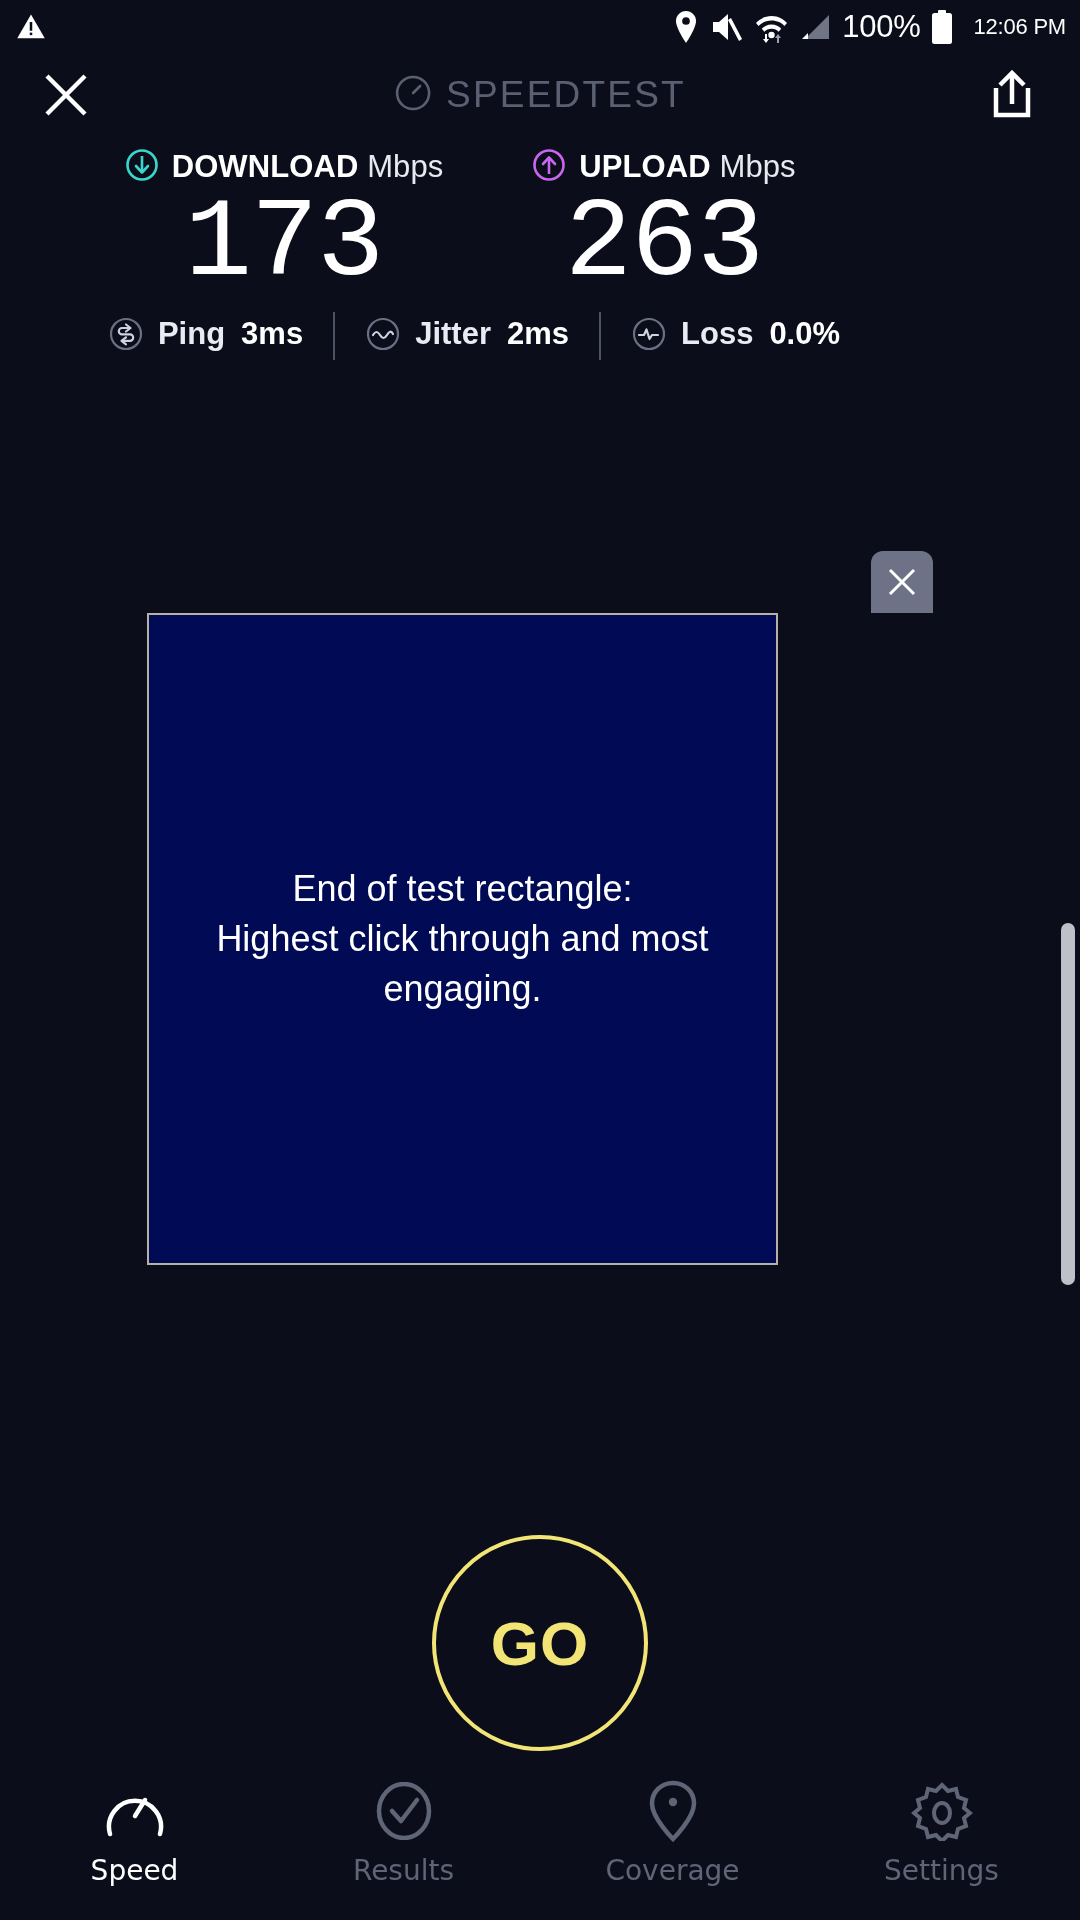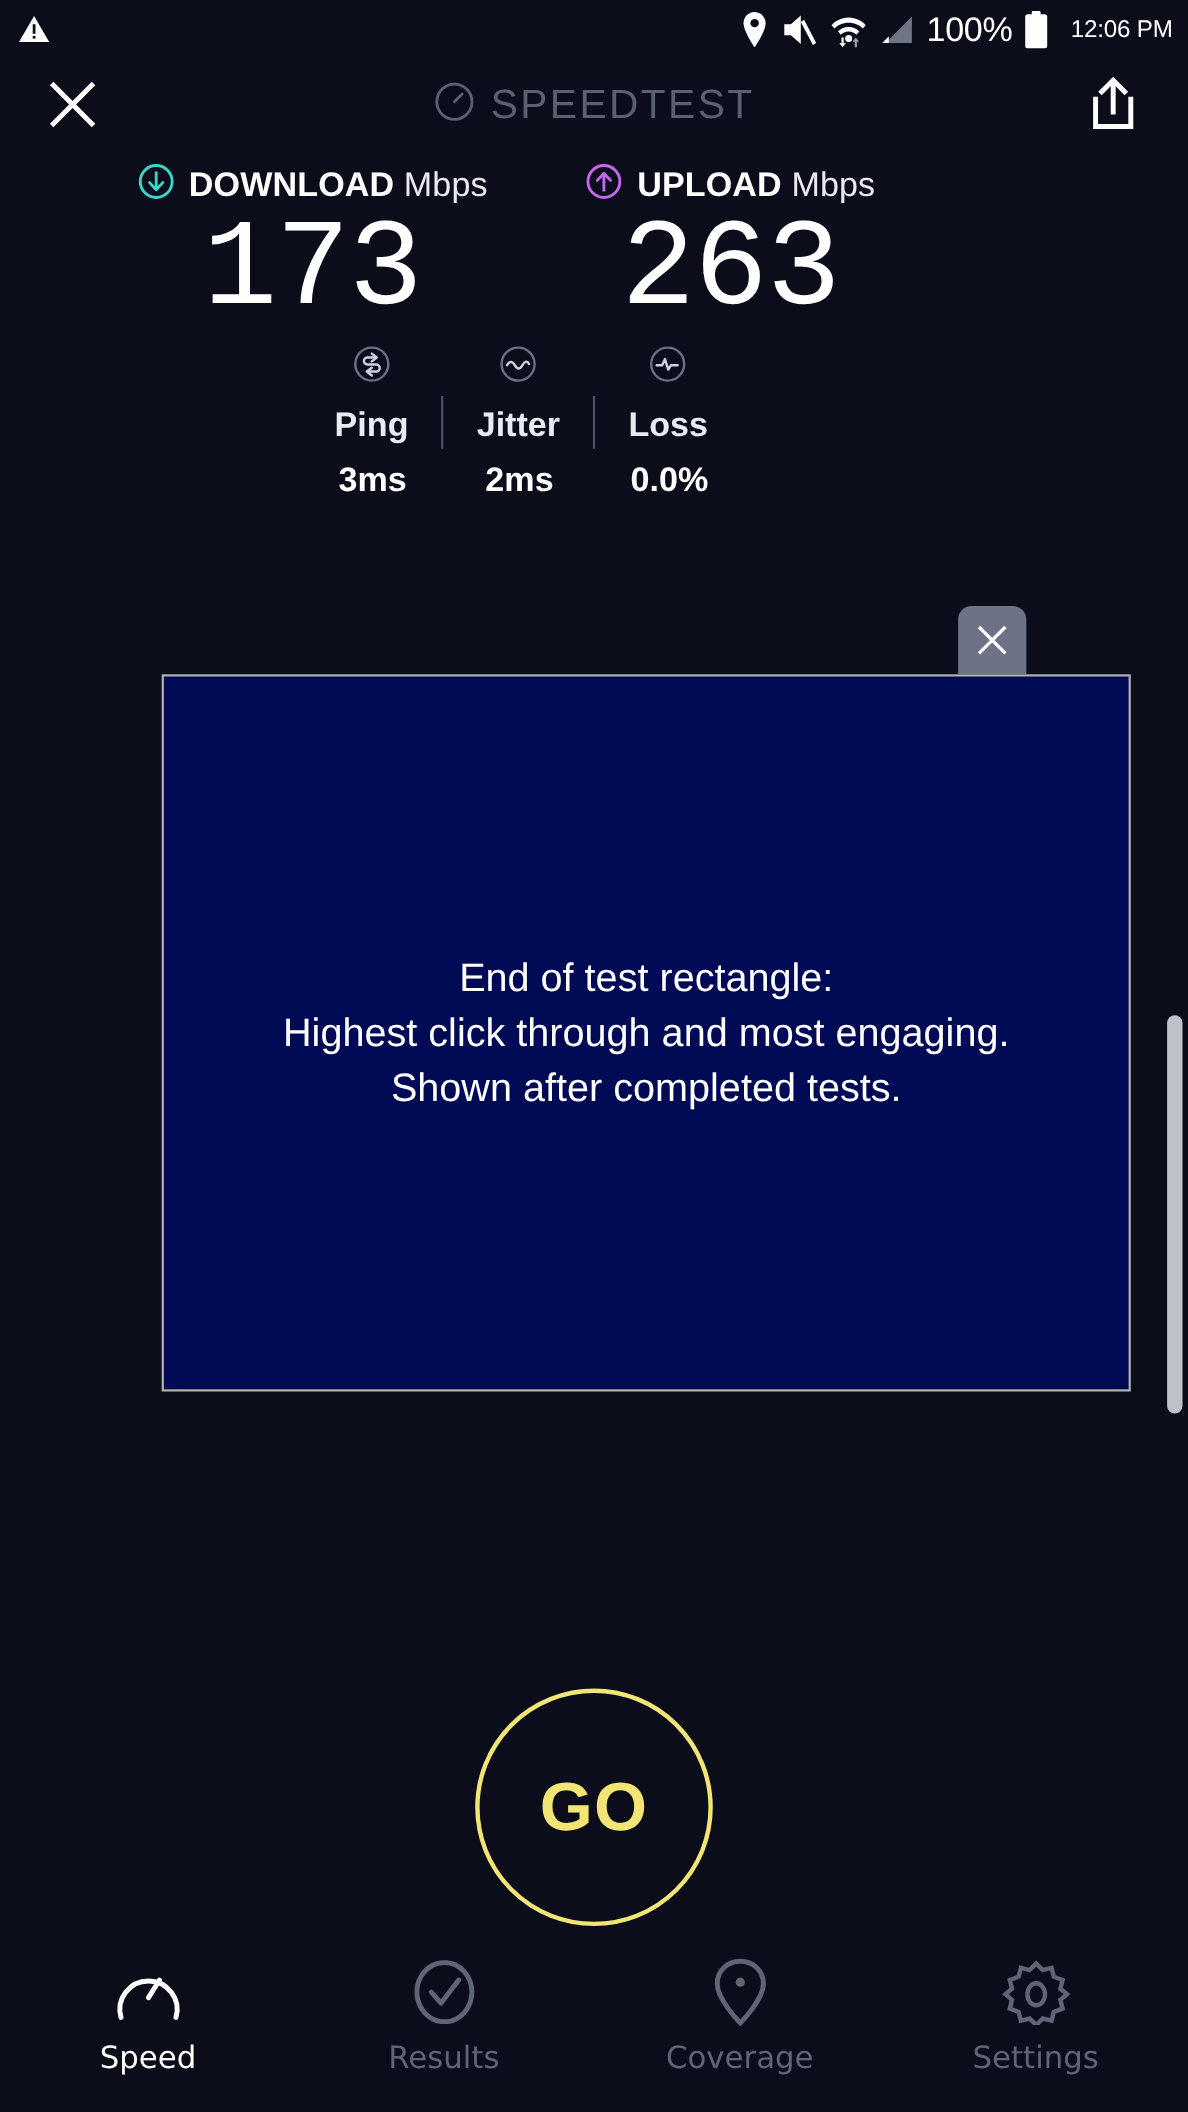--- a/index.html
+++ b/index.html
@@ -81,23 +81,22 @@
     font-family:Liberation Mono, monospace;
     margin-top:2px;
   }
 
   
   .metrics {
     display:flex; align-items:center; justify-content:center;
     margin-top:10px; gap:0;
   }
   .metric {
-    display:flex; align-items:center; gap:14px;
+    display:flex; gap:14px;
     padding:0 30px;
-    flex-direction:column;
   }
   .metric-name {
     font-size:31px; font-weight:700; color:#e9ebf2;
   }
   .metric-val {
     font-size:31px; font-weight:700; color:#ffffff; margin-left:2px;
   }
   .metric-div {
     width:2px; height:48px; background:#4d5364;
   }
@@ -108,21 +107,21 @@
     width:786px;
   }
   .ad-close {
     position:absolute; right:0px; top:-62px;
     width:62px; height:62px;
     background:#6e7287;
     border-radius:12px 12px 0 0;
     display:flex; align-items:center; justify-content:center;
   }
   .ad-box {
-    width:881px; height:652px;
+    width:631px; height:652px;
     background:#000a55;
     border:2px solid #b5b2a5;
     display:flex; align-items:center; justify-content:center;
   }
   .ad-text {
     text-align:center; color:#ffffff;
     font-size:36px; line-height:1.38;
     font-family:"Liberation Sans", sans-serif;
     padding:0 16px;
   }
@@ -327,21 +326,20 @@
     <div class="ad-close">
       <svg width="30" height="30" viewBox="0 0 30 30">
         <line x1="3" y1="3" x2="27" y2="27" stroke="#ffffff" stroke-width="3"></line>
         <line x1="27" y1="3" x2="3" y2="27" stroke="#ffffff" stroke-width="3"></line>
       </svg>
     </div>
     <div class="ad-box">
       <div class="ad-text">
         <div>End of test rectangle:</div>
         <div>Highest click through and most engaging.</div>
-        <div>Shown after completed tests.</div>
       </div>
     </div>
   </div>
 
   <div class="scrollbar"></div>
 
   <div class="go-btn">
     <span class="go-text">GO</span>
   </div>
 

